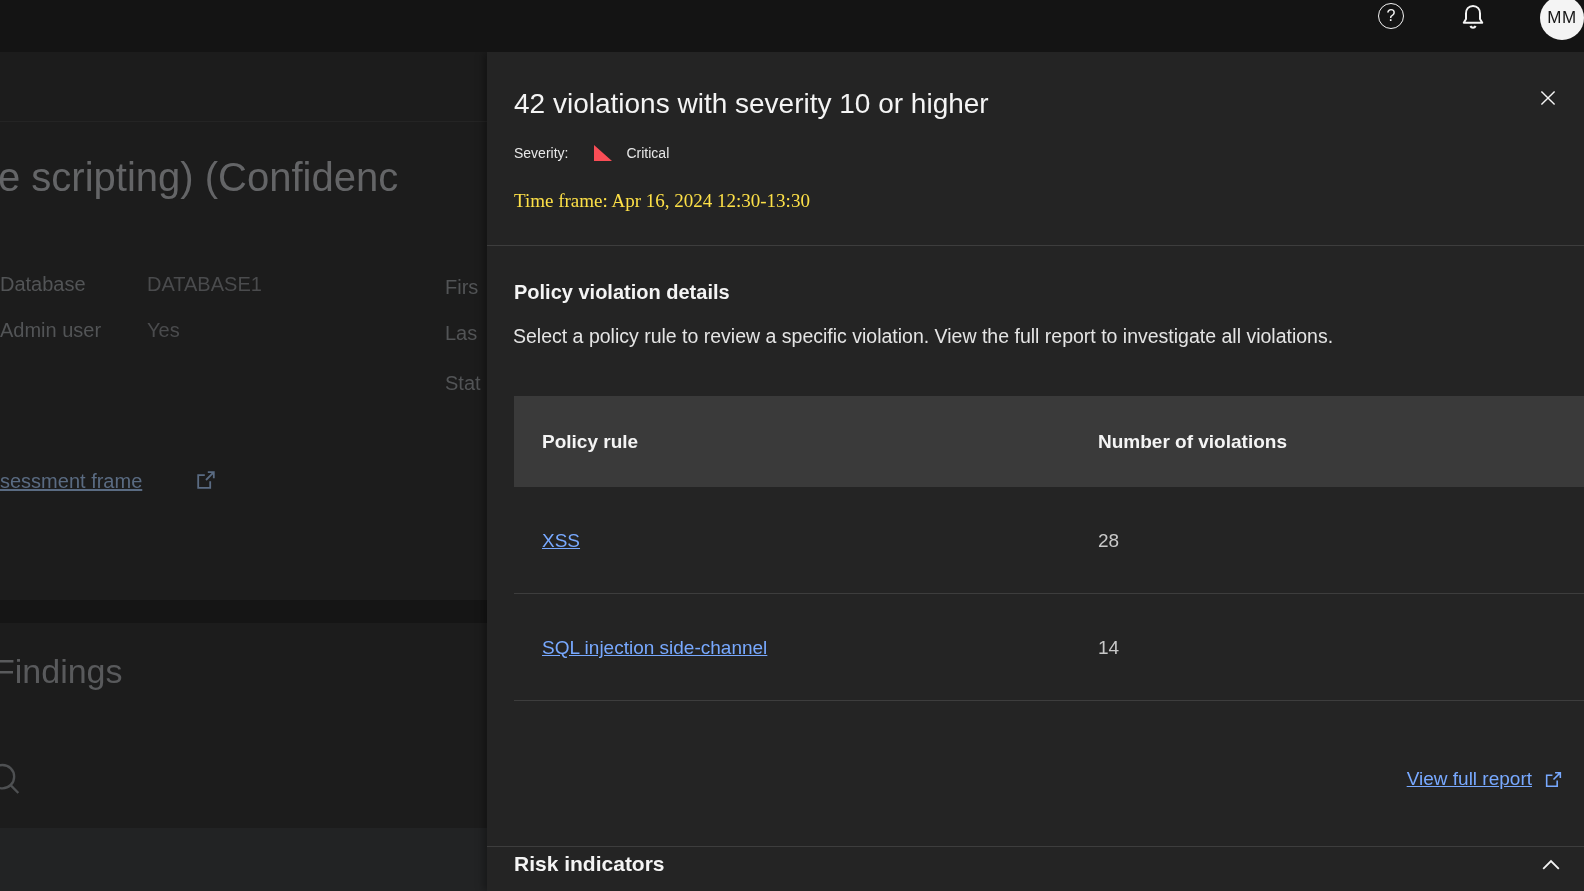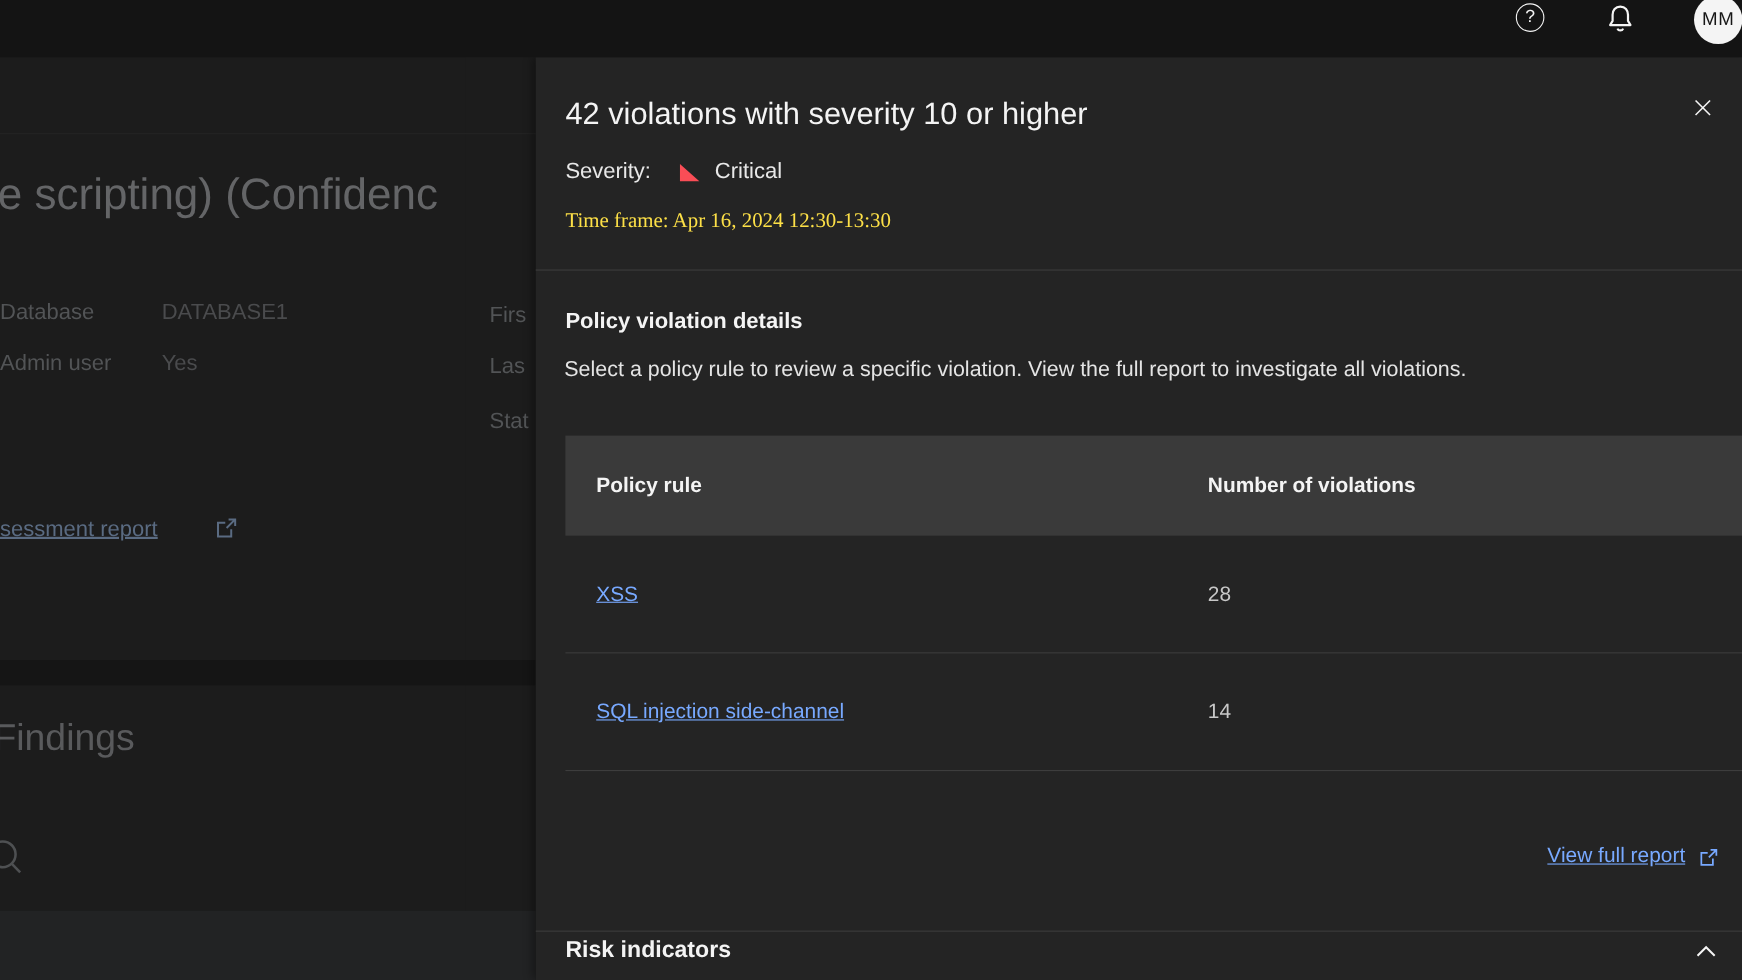--- a/index.html
+++ b/index.html
@@ -55,21 +55,21 @@
     box-shadow:-3px 0 8px rgba(0,0,0,.35);
   }
   .close-btn {
     position:absolute; left:1050px; top:26px; width:40px; height:40px;
     background:transparent; border:none; cursor:pointer; padding:0;
   }
   .panel-title {
     position:absolute; left:27px; top:36px; font-size:28px; font-weight:400;
     color:#f4f4f4; white-space:nowrap;
   }
-  .sev-row { position:absolute; left:27px; top:93px; display:flex; align-items:center; font-size:20px; color:#e8e8e8; }
+  .sev-row { position:absolute; left:27px; top:93px; display:flex; align-items:center; font-size:14px; color:#e8e8e8; }
   .sev-label { margin-right:26px; }
   .sev-icon { width:18px; height:16px; margin-right:14px; display:block; }
   .timeframe { position:absolute; left:27px; top:138px; font-size:19px; color:#fde047; white-space:nowrap;font-family:Liberation Serif, serif; }
   .pdivider { position:absolute; left:0; width:1097px; height:1px; background:#3d3d3d; }
   .div-1 { top:193px; }
   .div-2 { top:794px; }
   .section-heading { position:absolute; left:27px; top:229px; font-size:20px; font-weight:700; color:#f4f4f4; white-space:nowrap; }
   .section-sub { position:absolute; left:26px; top:273px; font-size:19.5px; color:#e4e4e4; white-space:nowrap; }
   
   .vtable { position:absolute; left:27px; top:344px; width:1070px; }
@@ -118,21 +118,21 @@
 
     <span class="kv-label" style="left:0; top:221px;">Database</span>
     <span class="kv-value" style="left:147px; top:221px;">DATABASE1</span>
     <span class="kv-label" style="left:0; top:267px;">Admin user</span>
     <span class="kv-value" style="left:147px; top:267px;">Yes</span>
 
     <span class="kv-label" style="left:445px; top:224px;">Firs</span>
     <span class="kv-label" style="left:445px; top:270px;">Las</span>
     <span class="kv-label" style="left:445px; top:320px;">Stat</span>
 
-    <a class="bg-link">sessment report</a>
+    <a class="bg-link">sessment frame</a>
     <span class="bg-link-icon">
       <svg viewBox="0 0 20 20" width="24" height="24">
         <path d="M11.5 3.5 h5 v5 M16.5 3.5 l-6.5 6.5 M13.5 11 v5.5 H3.5 V6 h5.5" fill="none" stroke="#5a6b82" stroke-width="1.5"></path>
       </svg>
     </span>
 
     <div class="bg-band"></div>
 
     <h2 class="bg-findings">Findings</h2>
 

